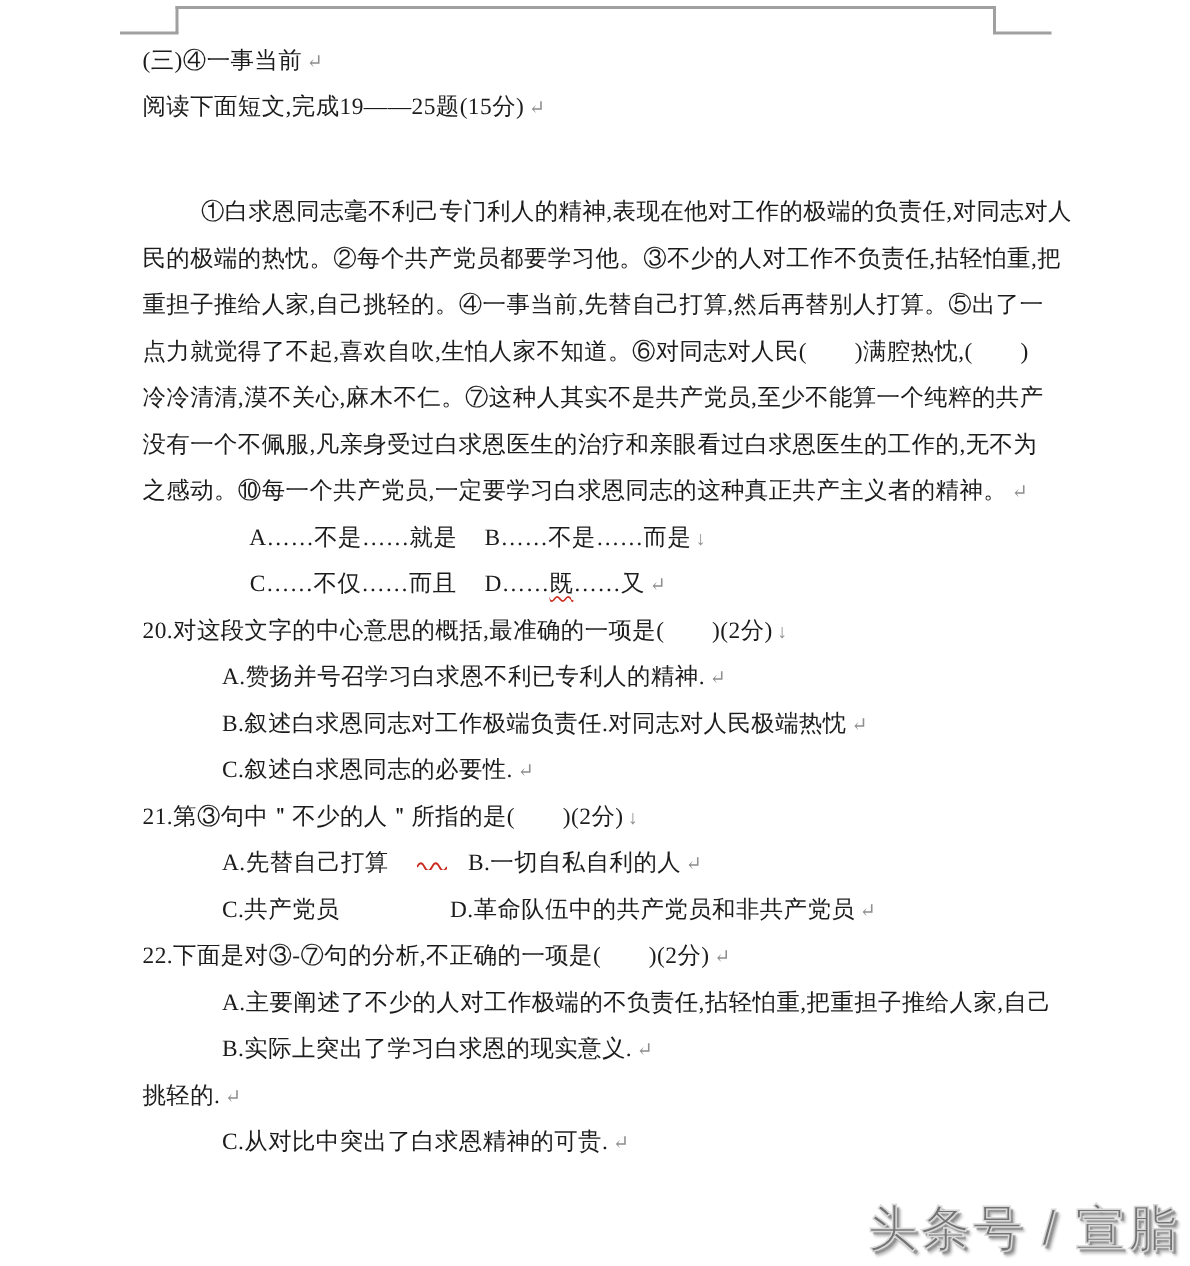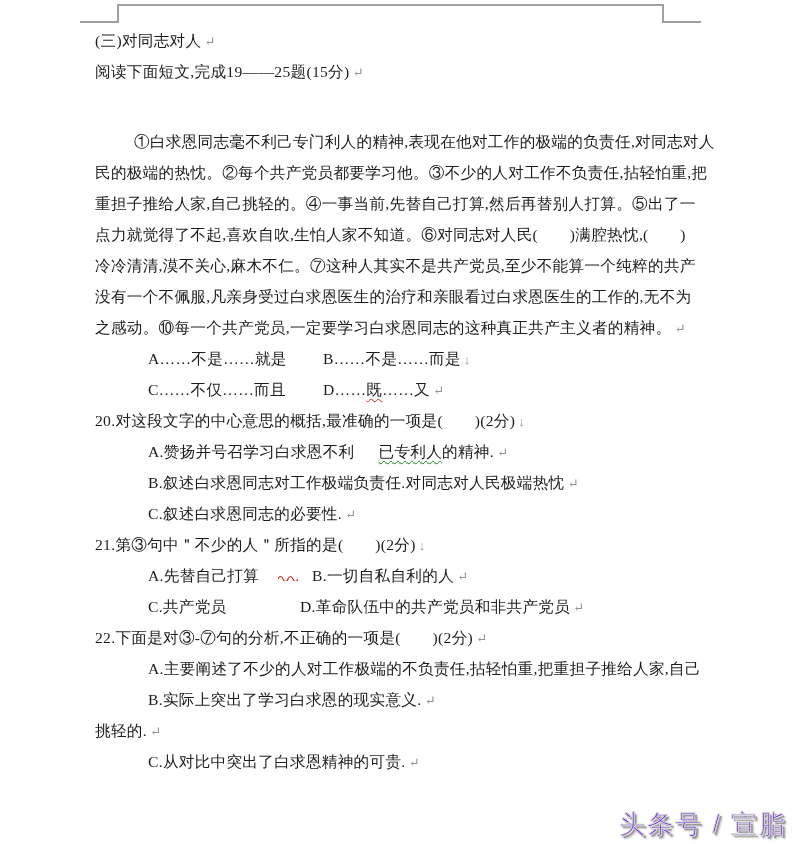--- a/index.html
+++ b/index.html
@@ -20,53 +20,53 @@
   #edge-right-h{left:662px;top:21px;width:39px;height:2px;}
 
   #content{
     position:absolute;left:95px;top:25px;width:660px;
     font-size:15.6px;letter-spacing:0.3px;
   }
   .line{white-space:pre;line-height:31px;height:31px;}
   .ind1{padding-left:39px;margin-top:39px;}   
   .opt{padding-left:53px;}    
   .col{display:inline-block;}
-  .w175{width:175px;}
+  .w175{width:175px;text-align:center;}
   .w130{width:130px;}
   .w152{width:152px;}
   .pm{color:#8f8f8f;font-size:13px;margin-left:3px;letter-spacing:0;}
   .wavy-red{text-decoration:underline;text-decoration-style:wavy;text-decoration-color:#cc2a1e;text-decoration-thickness:1px;text-underline-offset:3px;}
-  .wavy-green{text-decoration:underline;text-decoration-style:wavy;text-decoration-color:#1f7a1f;text-decoration-thickness:1px;text-underline-offset:3px;margin-left:24px;}
+  .wavy-green{text-decoration-style:wavy;text-decoration-color:#1f7a1f;text-decoration-thickness:1px;text-underline-offset:3px;}
   .squig{margin:0 14px 0 0;vertical-align:baseline;}
 
   #watermark{
     position:absolute;right:6px;bottom:2px;
-    font-size:26px;letter-spacing:2px;white-space:pre;
-    color:#6d28d9;
+    font-size:33px;letter-spacing:2px;white-space:pre;
+    color:#737373;
     -webkit-text-stroke:1px #d9d9d9;
     text-shadow:2px 2px 1px #8e8e8e, 3px 3px 2px #bdbdbd;
     font-family:"Liberation Sans","DejaVu Sans",sans-serif;
   }
 </style>
 </head>
 <body>
 
 <div id="page">
 
   <div>
     <div class="edge" id="edge-left-h"></div>
     <div class="edge" id="edge-left-v"></div>
     <div class="edge" id="edge-center"></div>
     <div class="edge" id="edge-right-v"></div>
     <div class="edge" id="edge-right-h"></div>
   </div>
 
   <div id="content">
 
-    <div class="line"><span>(三)对同志对人</span><span class="pm">↵</span></div>
+    <div class="line"><span>(三)④一事当前</span><span class="pm">↵</span></div>
 
     <div class="line"><span>阅读下面短文,完成19——25题(15分)</span><span class="pm">↵</span></div>
 
     <div class="line ind1"><span>①白求恩同志毫不利己专门利人的精神,表现在他对工作的极端的负责任,对同志对人</span></div>
     <div class="line"><span>民的极端的热忱。②每个共产党员都要学习他。③不少的人对工作不负责任,拈轻怕重,把</span></div>
     <div class="line"><span>重担子推给人家,自己挑轻的。④一事当前,先替自己打算,然后再替别人打算。⑤出了一</span></div>
     <div class="line"><span>点力就觉得了不起,喜欢自吹,生怕人家不知道。⑥对同志对人民(　　)满腔热忱,(　　)</span></div>
     <div class="line"><span>冷冷清清,漠不关心,麻木不仁。⑦这种人其实不是共产党员,至少不能算一个纯粹的共产</span></div>
     <div class="line"><span>没有一个不佩服,凡亲身受过白求恩医生的治疗和亲眼看过白求恩医生的工作的,无不为</span></div>
     <div class="line"><span>之感动。⑩每一个共产党员,一定要学习白求恩同志的这种真正共产主义者的精神。</span><span class="pm">↵</span></div>

